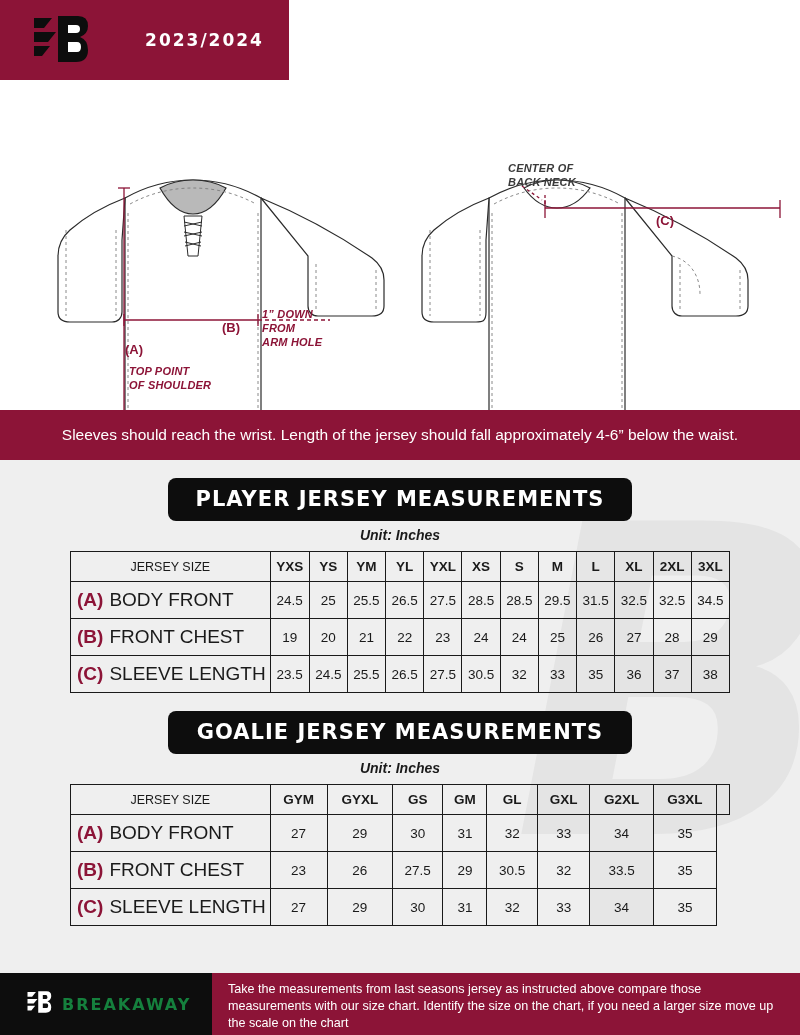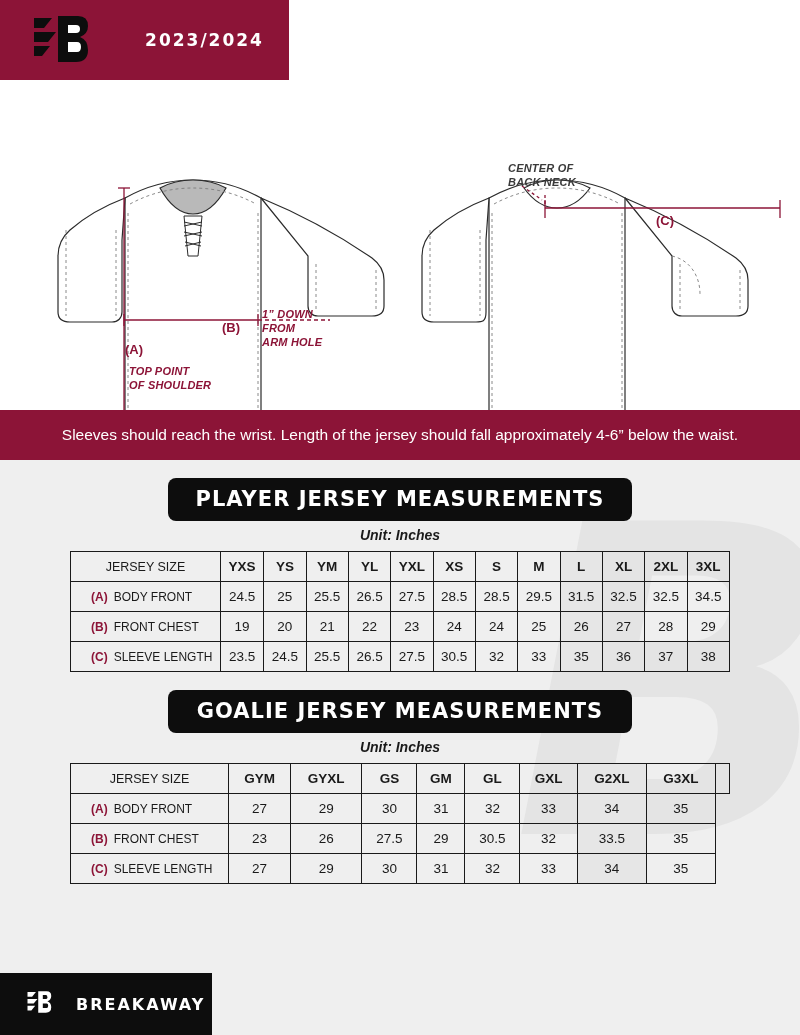--- a/index.html
+++ b/index.html
@@ -87,36 +87,36 @@
   }
 
   
   .tbl-wrap{ position:relative; z-index:2; padding:0 70px; }
   table{ border-collapse:collapse; width:100%; background:transparent; }
   table td, table th{
     border:1px solid #1a1a1a; padding:7px 4px; text-align:center;
     font-size:13.5px; font-weight:400; height:30px;
   }
   table .rowhead{
-    text-align:left; padding-left:20px; font-size:12px; white-space:nowrap;
+    text-align:left; padding-left:6px; font-size:19px; white-space:nowrap;
   }
   table .rowhead .ltr{ color:#8c1437; font-weight:700; margin-right:6px; }
   table thead th{ font-size:13.5px; font-weight:700; }
   table thead th.first{ font-weight:400; font-size:12.5px; }
   td.hl, th.hl{ background:#e6e6e6; }
   td.blank{ border:none; background:transparent; }
 
   
   .footer{
     position:absolute; left:0; bottom:0; width:800px; height:62px; z-index:4;
     display:flex;
   }
   .footer .brand{
-    width:212px; background:#0d0d0d; color:#ffffff;
-    display:flex; align-items:center; gap:24px; padding-left:26px;
+    width:212px; background:#0d0d0d; color:#15803d;
+    display:flex; align-items:center; gap:10px; padding-left:26px;
   }
   .footer .brand .bname{
     font-size:16px; font-weight:700; letter-spacing:2px;
     font-family:"DejaVu Sans", sans-serif;
   }
   .footer .txt{
     flex:1; background:#8c1437; color:#fff;
     font-size:12.6px; line-height:1.36; padding:8px 14px 8px 16px;
   }
 </style>
@@ -373,13 +373,14 @@
         <polygon points="2,3 13,3 8,9 2,9" fill="#ffffff"></polygon>
         <polygon points="2,12 15,12 10,18 2,18" fill="#ffffff"></polygon>
         <polygon points="2,21 12,21 7,27 2,27" fill="#ffffff"></polygon>
         <path d="M16,2 L27,2 Q33,2 33,8 Q33,13 28,15 Q33,17 33,23 Q33,30 26,30 L16,30 Z" fill="#ffffff"></path>
         <path d="M22,7 L26,7 Q28,7 28,10 Q28,12 26,12 L22,12 Z" fill="#0d0d0d"></path>
         <path d="M22,18 L27,18 Q29,18 29,21 Q29,24 27,24 L22,24 Z" fill="#0d0d0d"></path>
       </svg>
     </span>
     <span class="bname">BREAKAWAY</span>
   </div>
+  <div class="txt">Take the measurements from last seasons jersey as instructed above compare those measurements  with our size chart. Identify the size on the chart, if you need a larger size move up the scale on the chart</div>
 </div>
 
 </body></html>

